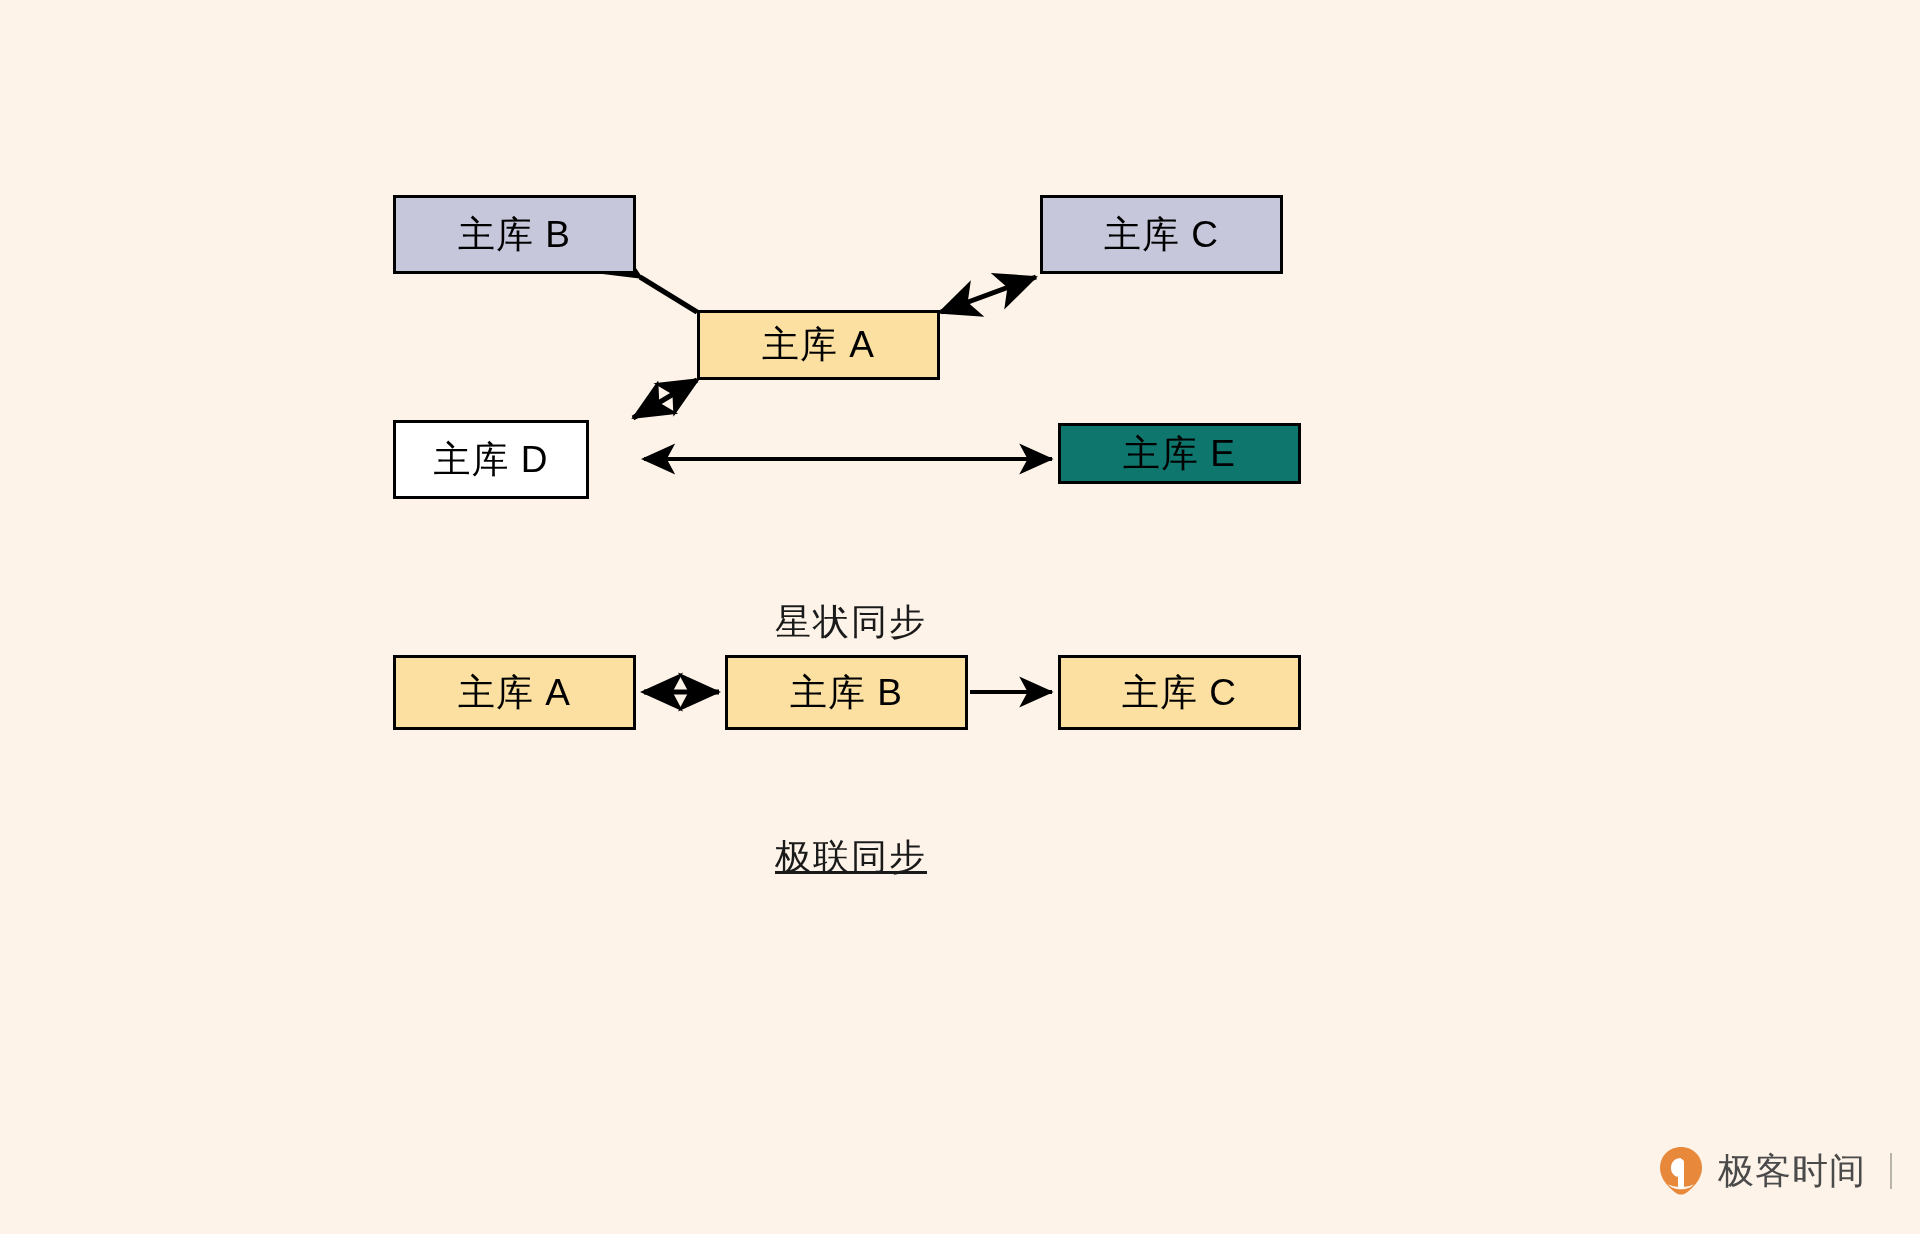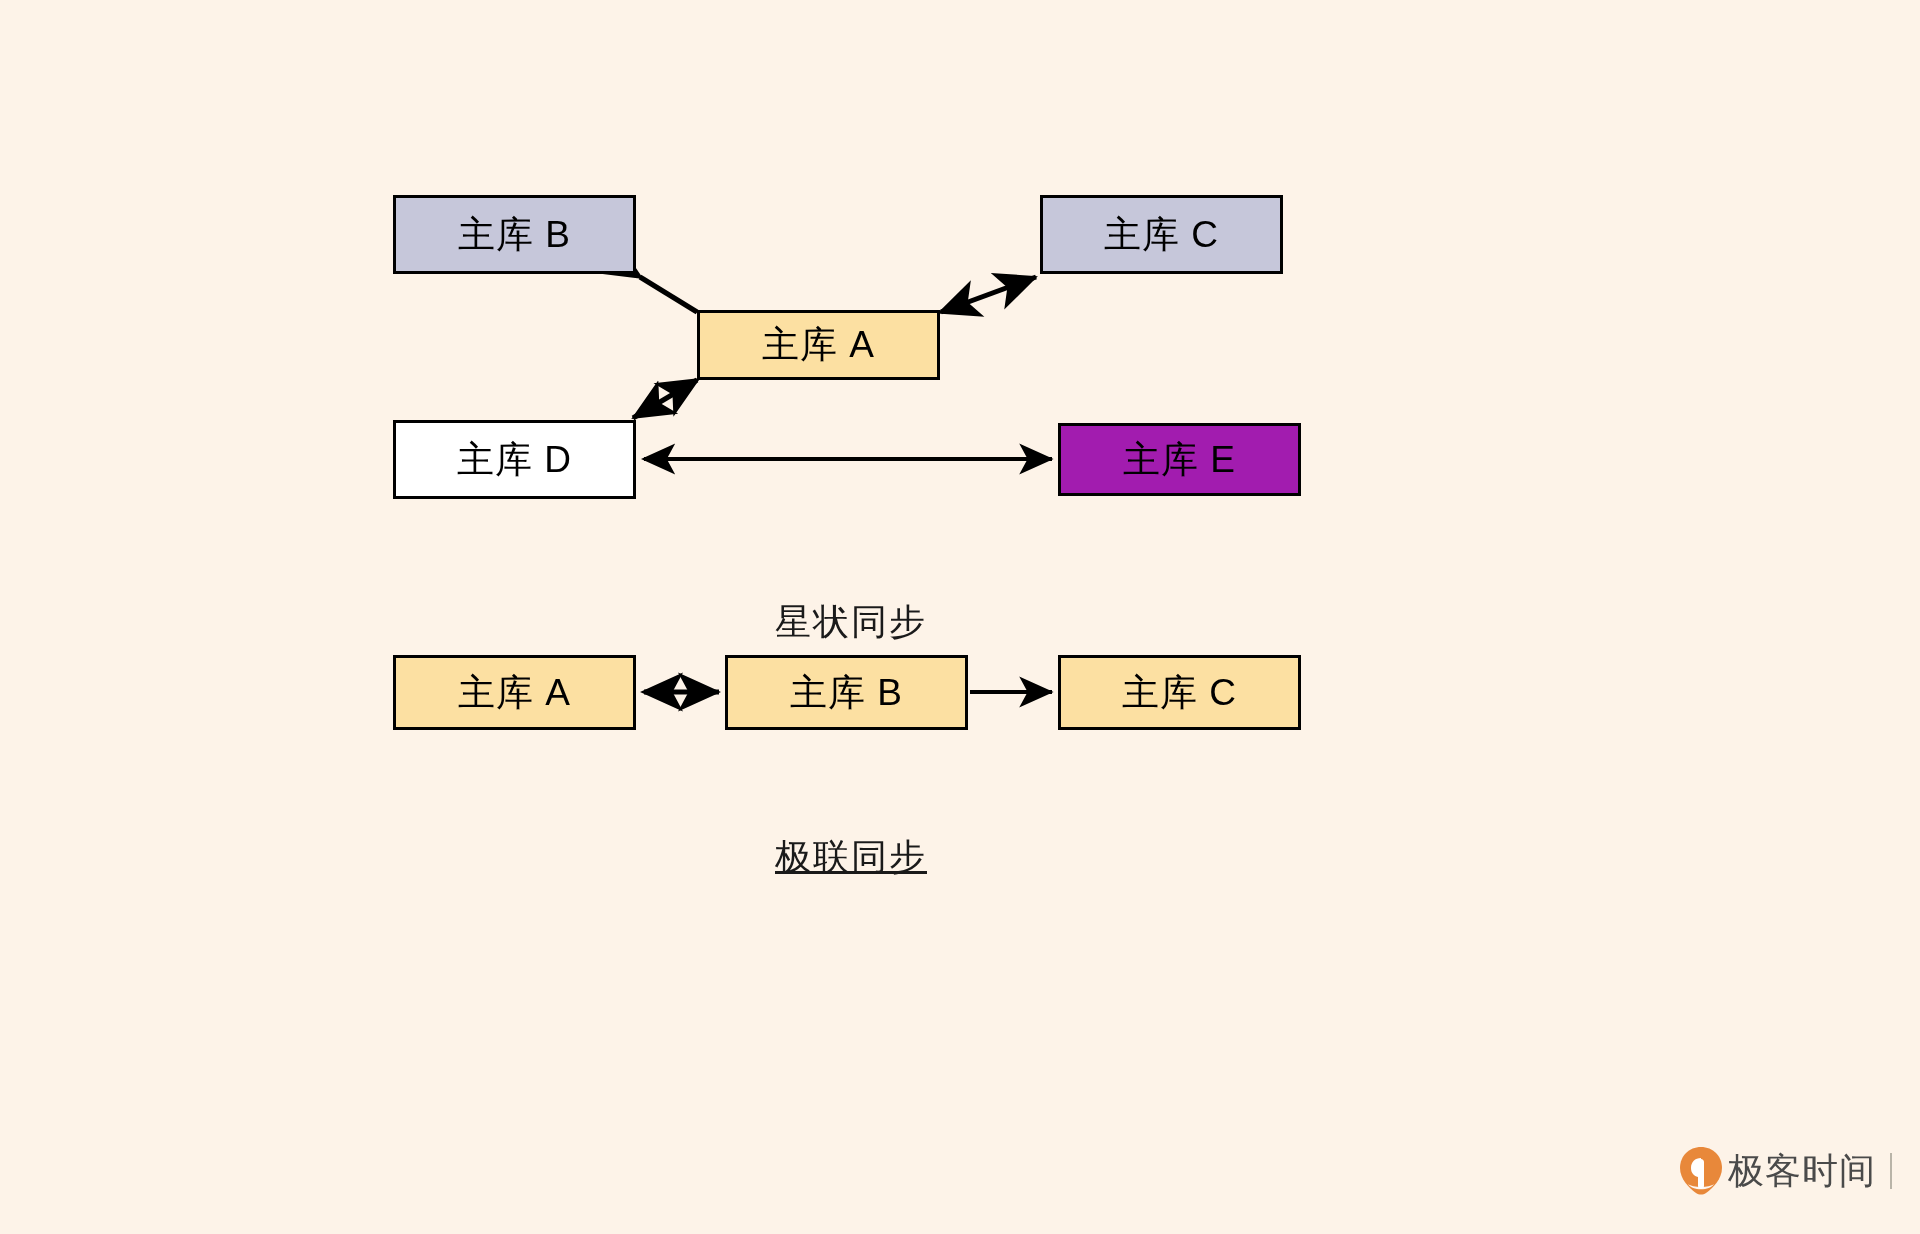--- a/index.html
+++ b/index.html
@@ -55,21 +55,21 @@
     margin-top: 40px;
   }
 
   
   #watermark {
     position: absolute;
     right: 46px;
     bottom: 38px;
     display: flex;
     align-items: center;
-    gap: 4px;
+    gap: 14px;
   }
   #wm-logo {
     width: 46px;
     height: 50px;
     flex: 0 0 auto;
   }
   .wm-brand {
     font-size: 36px;
     color: #4a4a4a;
     letter-spacing: 1px;
@@ -133,25 +133,25 @@
   </div>
 
   <div class="node" style="left:1040px; top:195px; width:243px; height:79px; background:#c6c7da;">
     <span>主库 C</span>
   </div>
 
   <div class="node" style="left:697px; top:310px; width:243px; height:70px; background:#fce0a2;">
     <span>主库 A</span>
   </div>
 
-  <div class="node" style="left:393px; top:420px; width:243px; height:79px; background:#ffffff;">
+  <div class="node" style="left:393px; top:420px; width:196px; height:79px; background:#ffffff;">
     <span>主库 D</span>
   </div>
 
-  <div class="node" style="left:1058px; top:423px; width:243px; height:73px; background:#a21caf;">
+  <div class="node" style="left:1058px; top:423px; width:243px; height:61px; background:#0f766e;">
     <span>主库 E</span>
   </div>
 
   <div class="caption" style="left:775px; top:558px;">星状同步</div>
 
   <div class="node" style="left:393px; top:655px; width:243px; height:75px; background:#fce0a2;">
     <span>主库 A</span>
   </div>
 
   <div class="node" style="left:725px; top:655px; width:243px; height:75px; background:#fce0a2;">

